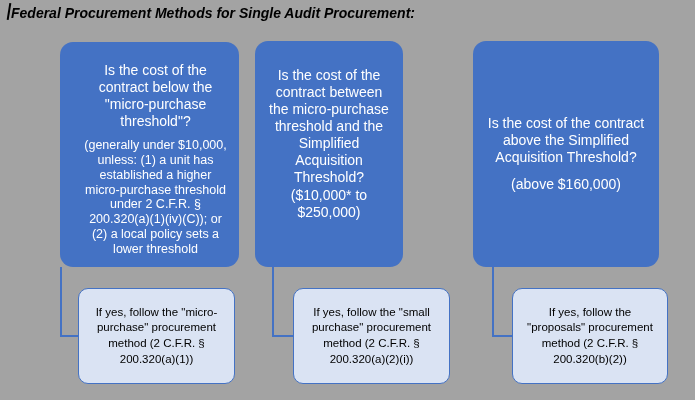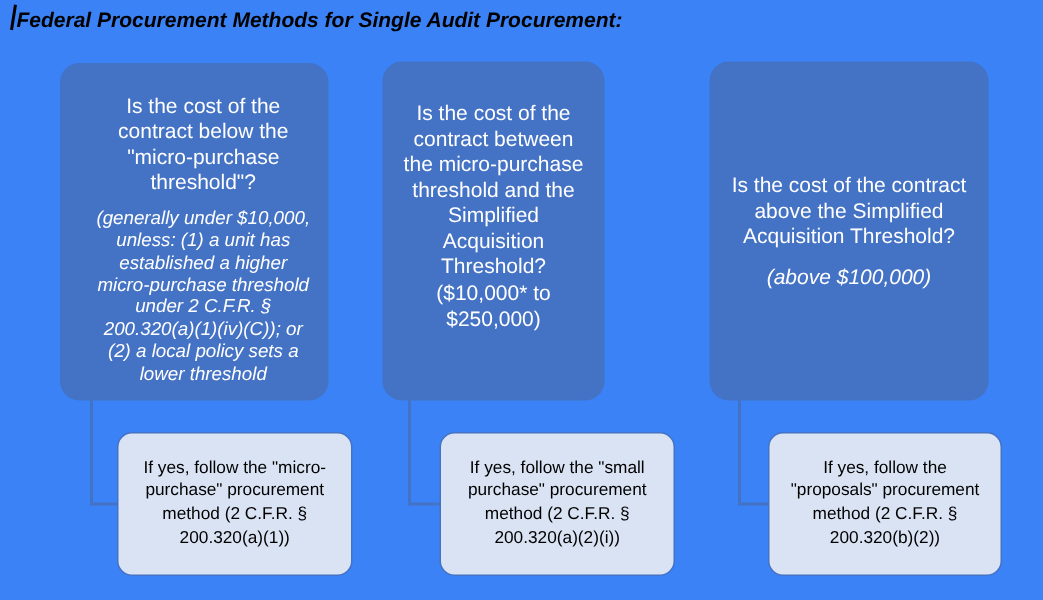--- a/index.html
+++ b/index.html
@@ -1,19 +1,19 @@
 <!DOCTYPE html>
 <html><head>
 <meta charset="utf-8">
 <style>
   html,body{margin:0;padding:0;background:#fff;}
   .canvas{
     position:relative;
     width:695px;height:400px;
-    background:#3b82f6;
+    background:#a3a3a3;
     font-family:"Liberation Sans", sans-serif;
     overflow:hidden;
   }
   .doc-title{
     position:absolute;left:11px;top:5px;
     font-style:italic;font-weight:bold;
     font-size:14px;color:#000;
     white-space:nowrap;
   }
   .caret{
@@ -24,22 +24,22 @@
   .qbox{
     position:absolute;
     background:#4472C4;
     border-radius:13px;
     color:#ffffff;
     text-align:center;
     display:flex;flex-direction:column;align-items:center;
     box-sizing:border-box;
   }
   .qbox .question{font-size:14px;line-height:1.22;}
-  .qbox .detail{line-height:1.18;margin-top:8px;font-style:italic;}
-  #qbox1{left:40px;top:42px;width:179px;height:225px;padding:20px 11px 8px 23px;}
+  .qbox .detail{line-height:1.18;margin-top:8px;}
+  #qbox1{left:60px;top:42px;width:179px;height:225px;padding:20px 11px 8px 23px;}
   #qbox1 .detail{font-size:12.5px;}
   #qbox2{left:255px;top:41px;width:148px;height:226px;padding:26px 10px 8px 10px;}
   #qbox2 .detail{font-size:11.5px;margin-top:9px;}
   #qbox3{left:473px;top:41px;width:186px;height:226px;padding:10px 12px;justify-content:center;}
   #qbox3 .detail{font-size:14px;margin-top:10px;}
   .rbox{
     position:absolute;
     background:#DAE3F3;
     border:1.4px solid #4472C4;
     border-radius:10px;
@@ -83,21 +83,21 @@
     <div class="question">Is the cost of the contract between the micro-purchase threshold and the Simplified Acquisition Threshold? ($10,000* to $250,000)</div>
   </div>
   <div class="conn" id="conn2v"></div>
   <div class="conn" id="conn2h"></div>
   <div class="rbox" id="rbox2">
     <div>If yes, follow the "small purchase" procurement method (2 C.F.R. § 200.320(a)(2)(i))</div>
   </div>
 
   <div class="qbox" id="qbox3">
     <div class="question">Is the cost of the contract above the Simplified Acquisition Threshold?</div>
-    <div class="detail">(above $100,000)</div>
+    <div class="detail">(above $160,000)</div>
   </div>
   <div class="conn" id="conn3v"></div>
   <div class="conn" id="conn3h"></div>
   <div class="rbox" id="rbox3">
     <div>If yes, follow the "proposals" procurement method (2 C.F.R. § 200.320(b)(2))</div>
   </div>
 
 </div>
 
 </body></html>

